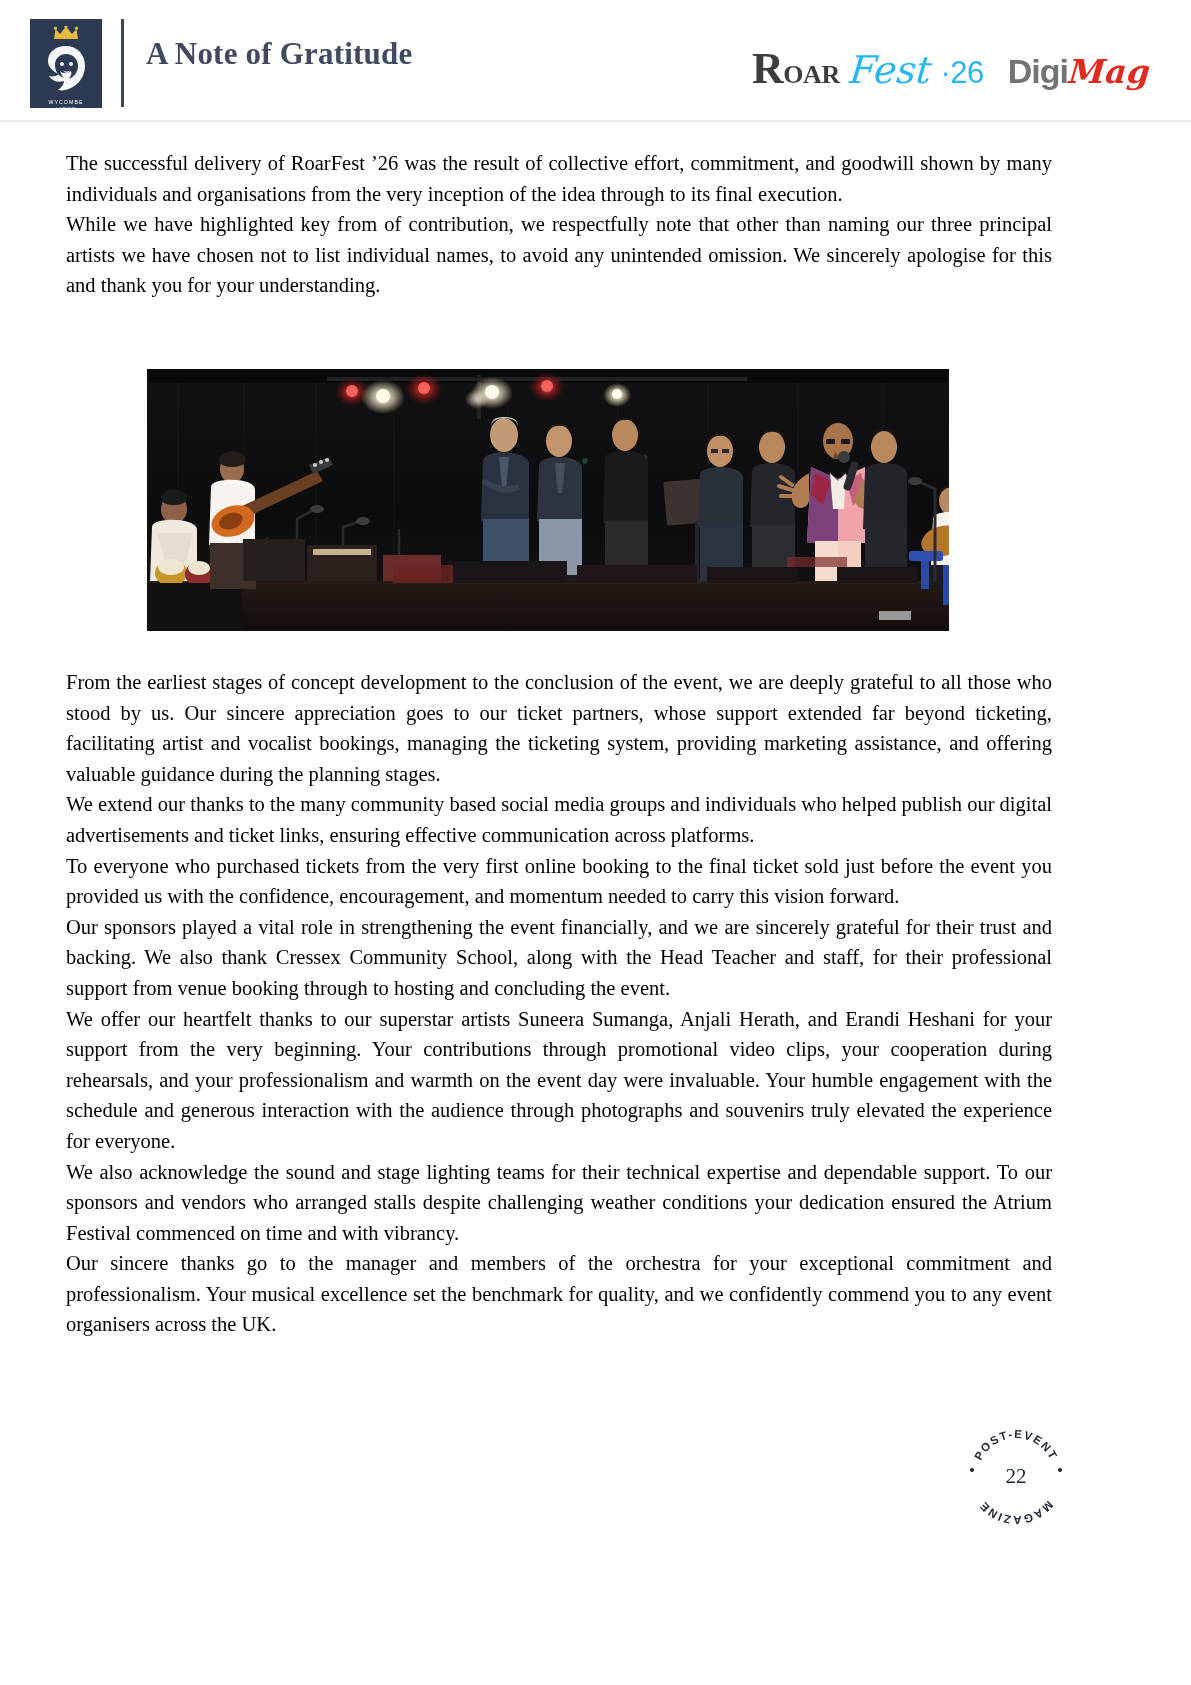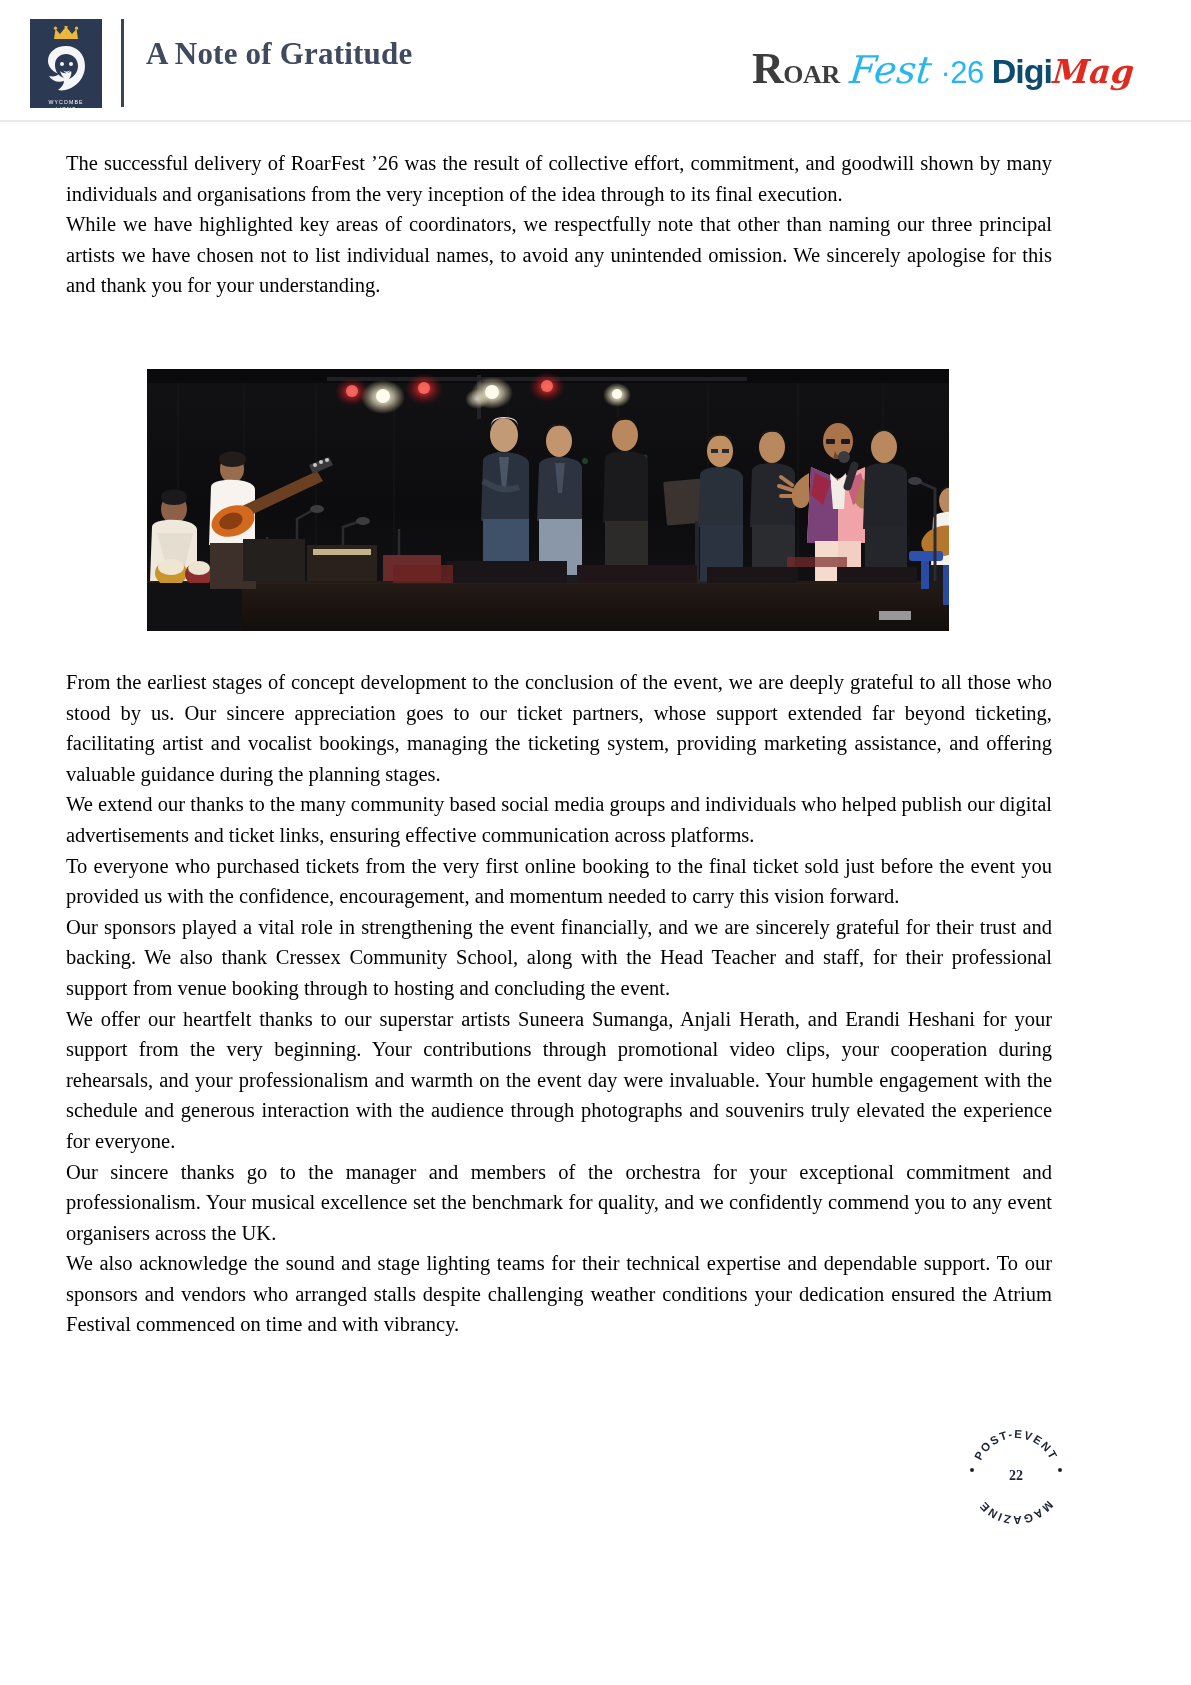--- a/index.html
+++ b/index.html
@@ -123,22 +123,22 @@
     line-height: 31px;
     color: #29b6f0;
     margin-left: 9px;
     letter-spacing: -0.5px;
   }
   .logo-digi {
     font-family: "Liberation Sans", sans-serif;
     font-weight: bold;
     font-size: 34px;
     line-height: 34px;
-    color: #0c4a6e;
-    margin-left: 8px;
+    color: #737373;
+    margin-left: 24px;
     letter-spacing: -1px;
   }
   .logo-mag {
     font-family: "DejaVu Serif", serif;
     font-style: italic;
     font-weight: bold;
     font-size: 33px;
     line-height: 33px;
     color: #e02a1f;
     margin-left: 1px;
@@ -195,23 +195,22 @@
   .page-number {
     position: absolute;
     left: 0;
     top: 0;
     width: 108px;
     height: 108px;
     display: flex;
     align-items: center;
     justify-content: center;
     font-family: "Liberation Serif", serif;
-    font-size: 14px;
+    font-size: 21px;
     color: #1b2436;
-    font-weight: bold;
   }
 </style>
 </head>
 <body>
 
 <div class="page-header">
 
   <div class="brand-badge">
     <span class="crown-icon">
       <svg width="26" height="14" viewBox="0 0 26 14">
@@ -246,21 +245,21 @@
     <span class="logo-year">·26</span>
     <span class="logo-digi">Digi</span>
     <span class="logo-mag">Mag</span>
   </div>
 
   <div class="header-rule"></div>
 </div>
 
 <div class="content block-top">
   <p class="para">The successful delivery of RoarFest ’26 was the result of collective effort, commitment, and goodwill shown by many individuals and organisations from the very inception of the idea through to its final execution.</p>
-  <p class="para">While we have highlighted key areas of coordinators, we respectfully note that other than naming our three principal artists we have chosen not to list individual names, to avoid any unintended omission. We sincerely apologise for this and thank you for your understanding.</p>
+  <p class="para">While we have highlighted key from of contribution, we respectfully note that other than naming our three principal artists we have chosen not to list individual names, to avoid any unintended omission. We sincerely apologise for this and thank you for your understanding.</p>
 </div>
 
 <div class="photo-frame">
   <svg class="photo-svg" width="802" height="262" viewBox="0 0 802 262">
     <defs>
       <linearGradient id="curtain" x1="0" y1="0" x2="0" y2="1">
         <stop offset="0%" stop-color="#121214"></stop>
         <stop offset="55%" stop-color="#0c0c0e"></stop>
         <stop offset="100%" stop-color="#141417"></stop>
       </linearGradient>
@@ -466,22 +465,22 @@
     <rect x="732" y="242" width="32" height="9" fill="#dfe0e2" opacity="0.65"></rect>
   </svg>
 </div>
 
 <div class="content-lower">
   <p class="para">From the earliest stages of concept development to the conclusion of the event, we are deeply grateful to all those who stood by us. Our sincere appreciation goes to our ticket partners, whose support extended far beyond ticketing, facilitating artist and vocalist bookings, managing the ticketing system, providing marketing assistance, and offering valuable guidance during the planning stages.</p>
   <p class="para">We extend our thanks to the many community based social media groups and individuals who helped publish our digital advertisements and ticket links, ensuring effective communication across platforms.</p>
   <p class="para">To everyone who purchased tickets from the very first online booking to the final ticket sold just before the event you provided us with the confidence, encouragement, and momentum needed to carry this vision forward.</p>
   <p class="para">Our sponsors played a vital role in strengthening the event financially, and we are sincerely grateful for their trust and backing. We also thank Cressex Community School, along with the Head Teacher and staff, for their professional support from venue booking through to hosting and concluding the event.</p>
   <p class="para">We offer our heartfelt thanks to our superstar artists Suneera Sumanga, Anjali Herath, and Erandi Heshani for your support from the very beginning. Your contributions through promotional video clips, your cooperation during rehearsals, and your professionalism and warmth on the event day were invaluable. Your humble engagement with the schedule and generous interaction with the audience through photographs and souvenirs truly elevated the experience for everyone.</p>
+  <p class="para">We also acknowledge the sound and stage lighting teams for their technical expertise and dependable support. To our sponsors and vendors who arranged stalls despite challenging weather conditions your dedication ensured the Atrium Festival commenced on time and with vibrancy.</p>
   <p class="para">Our sincere thanks go to the manager and members of the orchestra for your exceptional commitment and professionalism. Your musical excellence set the benchmark for quality, and we confidently commend you to any event organisers across the UK.</p>
-  <p class="para">We also acknowledge the sound and stage lighting teams for their technical expertise and dependable support. To our sponsors and vendors who arranged stalls despite challenging weather conditions your dedication ensured the Atrium Festival commenced on time and with vibrancy.</p>
 </div>
 
 <div class="page-badge">
   <svg width="108" height="108" viewBox="0 0 108 108">
     <defs>
       <path id="arcTop" d="M 16,54 A 38,38 0 0 1 92,54" fill="none"></path>
       <path id="arcBottom" d="M 94,54 A 40,40 0 0 1 14,54" fill="none"></path>
     </defs>
     <g fill="#1b2436" font-family="Liberation Sans, sans-serif" font-size="11.5" font-weight="bold" letter-spacing="1.6">
       <text><textPath href="#arcTop" startOffset="50%" text-anchor="middle">POST-EVENT</textPath></text>

